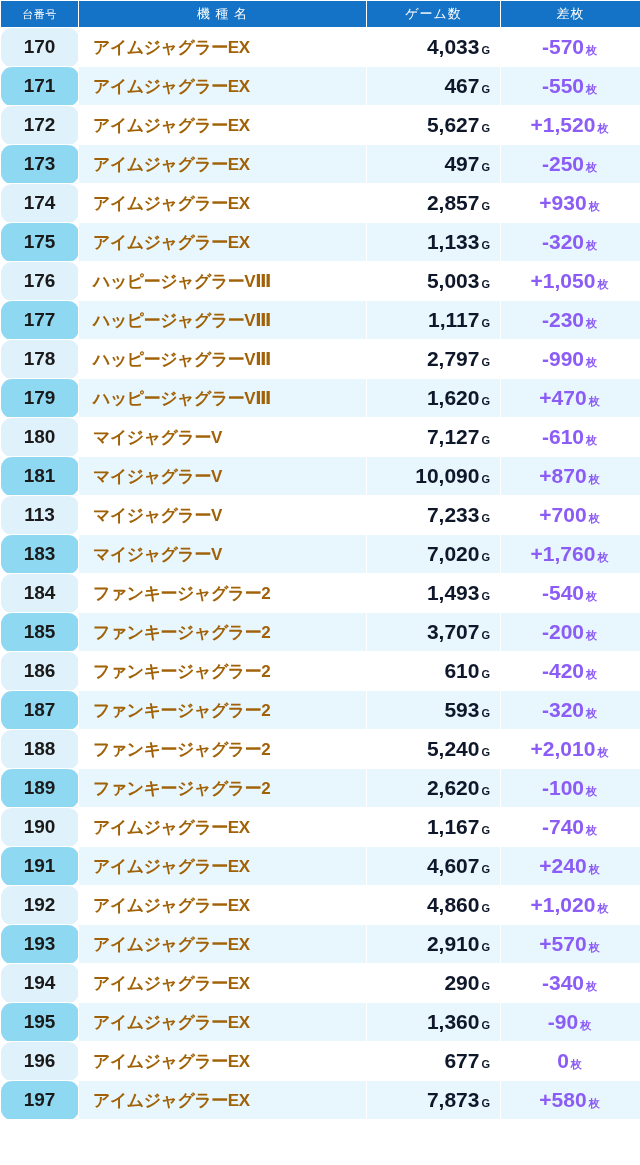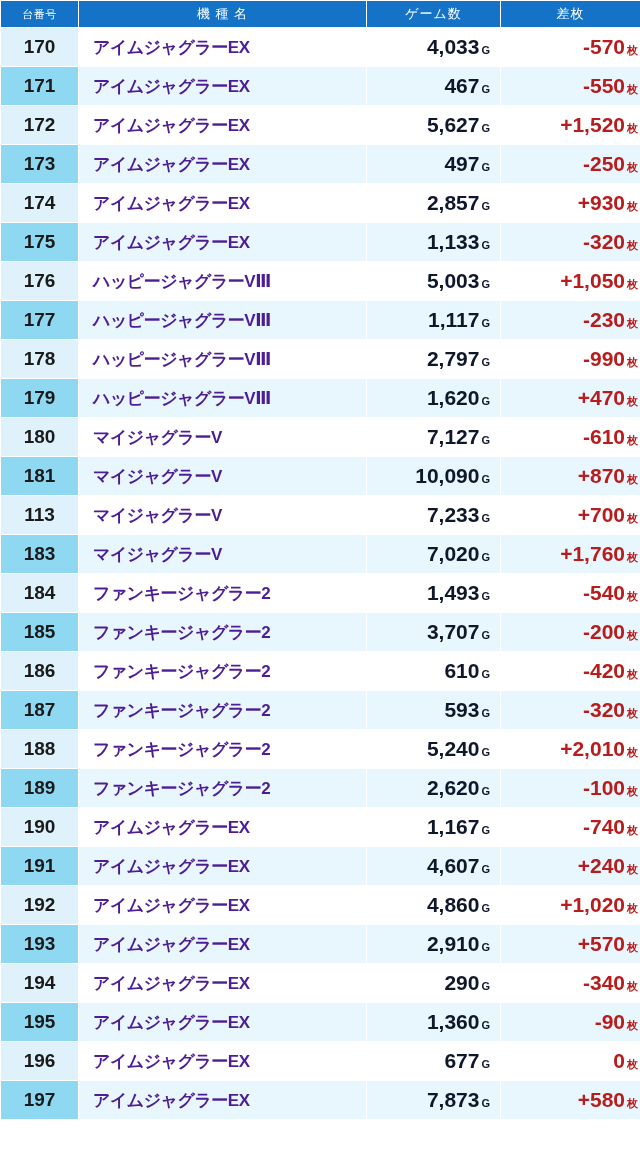--- a/index.html
+++ b/index.html
@@ -47,31 +47,32 @@
     vertical-align: middle;
     box-sizing: border-box;
   }
 
   td.cell-num {
     text-align: center;
     font-size: 19px;
     font-weight: bold;
     color: #1a1a1a;
     background: #dff1fb;
+    border-radius: 11px;
   }
   tr.alt td.cell-num {
     background: #8ed8f2;
   }
 
   td.cell-name {
     background: #ffffff;
     padding-left: 14px;
     font-size: 17px;
     font-weight: bold;
-    color: #4c1d95;
+    color: #a16207;
     letter-spacing: -0.5px;
     white-space: nowrap;
   }
   tr.alt td.cell-name {
     background: #e8f6fd;
   }
 
   td.cell-games {
     background: #ffffff;
     text-align: right;
@@ -87,25 +88,25 @@
   }
   td.cell-games .unit {
     font-size: 11px;
     font-weight: bold;
     margin-left: 2px;
     vertical-align: baseline;
   }
 
   td.cell-diff {
     background: #ffffff;
-    text-align: right;
+    text-align: center;
     padding-right: 2px;
     font-size: 21px;
     font-weight: bold;
-    color: #b91c1c;
+    color: #8b5cf6;
     white-space: nowrap;
   }
   tr.alt td.cell-diff {
     background: #e8f6fd;
   }
   td.cell-diff .unit {
     font-size: 11px;
     font-weight: bold;
     margin-left: 2px;
     vertical-align: baseline;

